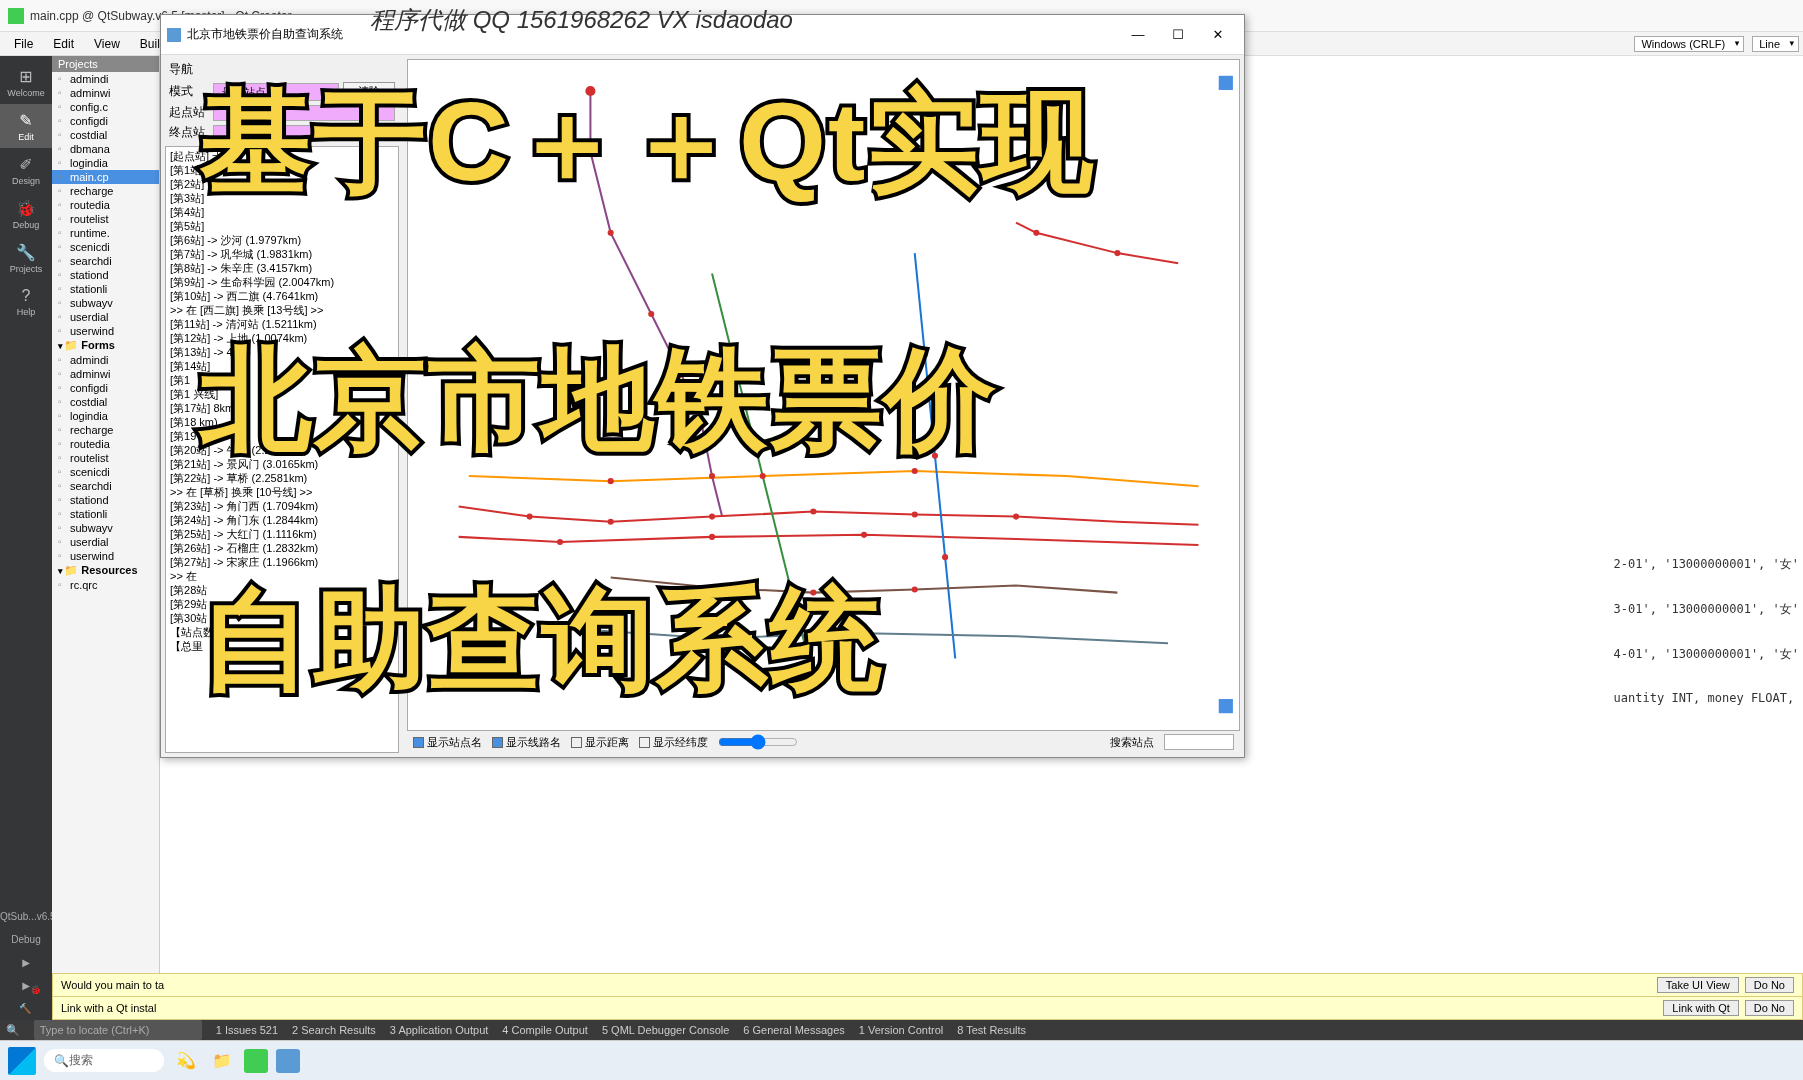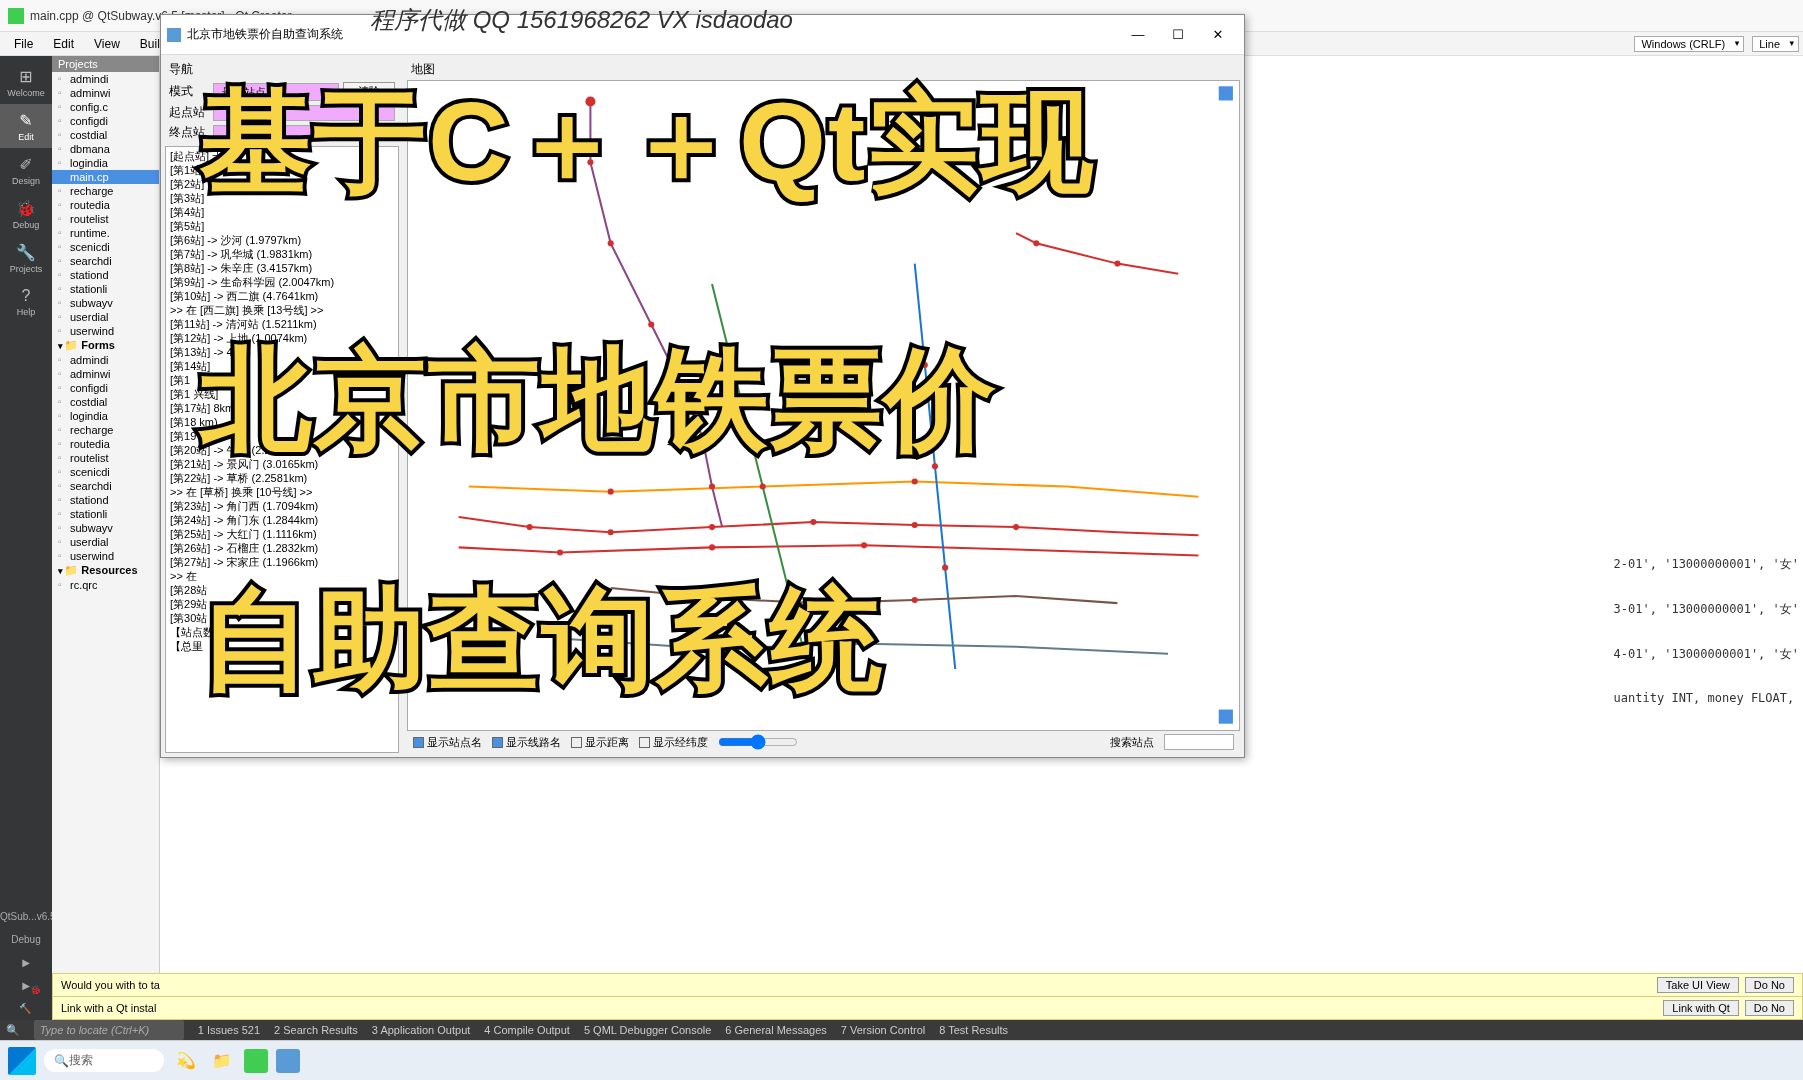--- a/index.html
+++ b/index.html
@@ -49,21 +49,21 @@
 .code-snippet { position: absolute; right: 4px; top: 500px; font-family: monospace; font-size: 12px; color: #333; white-space: pre; }
 
 
 .notice-bar { position: absolute; bottom: 60px; left: 52px; right: 0; background: #ffffcc; border: 1px solid #ddcc77; font-size: 11px; }
 .notice-row { display: flex; padding: 3px 8px; border-bottom: 1px solid #ddcc77; align-items: center; }
 .notice-row:last-child { border-bottom: none; }
 .notice-row .msg { flex: 1; }
 .notice-row .btn { border: 1px solid #999; background: #eee; padding: 1px 8px; margin-left: 6px; cursor: pointer; font-size: 11px; }
 
 .status-bar { position: absolute; bottom: 40px; left: 0; right: 0; height: 20px; background: #3a3a3b; color: #ccc; display: flex; align-items: center; font-size: 11px; padding: 0 6px; gap: 14px; }
-.status-bar .search-box { background: #555; padding: 4px 6px; border-radius: 2px; color: #aaa; width: 150px; font-style: italic; }
+.status-bar .search-box { background: #555; padding: 4px 6px; border-radius: 2px; color: #aaa; width: 168px; }
 .status-bar .tab { cursor: pointer; }
 
 
 .taskbar { position: absolute; bottom: 0; left: 0; right: 0; height: 40px; background: #e8eef5; display: flex; align-items: center; padding: 0 8px; gap: 8px; border-top: 1px solid #ccc; }
 .taskbar .start { width: 28px; height: 28px; background: linear-gradient(135deg,#0078d4 0%,#0078d4 50%,#00bcf2 50%); border-radius: 2px; }
 .taskbar .search { flex: 0 0 120px; display: flex; align-items: center; background: #fff; border-radius: 14px; padding: 3px 10px; font-size: 12px; color: #666; }
 .taskbar .task-icon { width: 28px; height: 28px; display: flex; align-items: center; justify-content: center; font-size: 16px; }
 
 
 .subway-dialog { position: absolute; top: 14px; left: 160px; width: 1085px; height: 744px; background: #f0f0f0; border: 1px solid #888; box-shadow: 2px 2px 8px rgba(0,0,0,0.3); z-index: 500; display: flex; flex-direction: column; }
@@ -285,21 +285,20 @@
           <div>&gt;&gt; 在</div>
           <div>[第28站</div>
           <div>[第29站</div>
           <div>[第30站</div>
           <div></div>
           <div>【站点数</div>
           <div>【总里</div>
         </div>
     </div>
     <div class="map-panel">
-      <div class="group-label">地图</div>
       <div class="map-canvas">
         <svg viewBox="0 0 820 640">
           <g stroke-width="2" fill="none">
             <polyline points="180,20 180,80 200,160 240,240 270,300 290,350 300,400 310,440" stroke="#8b4789"></polyline>
             <polyline points="50,430 120,440 200,445 300,440 400,435 500,438 600,440 700,445 780,448" stroke="#d32f2f"></polyline>
             <polyline points="50,460 150,465 300,460 450,458 600,462 780,468" stroke="#d32f2f"></polyline>
             <polyline points="60,400 200,405 350,400 500,395 650,400 780,410" stroke="#ff9800"></polyline>
             <polyline points="300,200 320,280 340,360 360,440 380,520 400,600" stroke="#388e3c"></polyline>
             <polyline points="500,180 510,280 520,380 530,480 540,580" stroke="#1976d2"></polyline>
             <polyline points="600,150 620,160 700,180 760,190" stroke="#d32f2f"></polyline>
@@ -368,41 +367,41 @@
     </div>
   </div>
 </div>
 
 <div class="overlay-text l1">基于C＋＋Qt实现</div>
 <div class="overlay-text l2">北京市地铁票价</div>
 <div class="overlay-text l3">自助查询系统</div>
 
 <div class="notice-bar">
   <div class="notice-row">
-    <span class="msg">Would you with to ta</span>
+    <span class="msg">Would you main to ta</span>
     <span class="btn">Take UI View</span>
     <span class="btn">Do No</span>
   </div>
   <div class="notice-row">
     <span class="msg">Link with a Qt instal</span>
     <span class="btn">Link with Qt</span>
     <span class="btn">Do No</span>
   </div>
 </div>
 
 <div class="status-bar">
   <span>🔍</span>
   <span class="search-box">Type to locate (Ctrl+K)</span>
   <span class="tab">1 Issues  521</span>
   <span class="tab">2 Search Results</span>
   <span class="tab">3 Application Output</span>
   <span class="tab">4 Compile Output</span>
   <span class="tab">5 QML Debugger Console</span>
   <span class="tab">6 General Messages</span>
-  <span class="tab">7 Version Control</span>
+  <span class="tab">1 Version Control</span>
   <span class="tab">8 Test Results</span>
 </div>
 
 <div class="taskbar">
   <div class="start"></div>
   <div class="search">🔍 <span>搜索</span></div>
   <div class="task-icon">💫</div>
   <div class="task-icon">📁</div>
   <div class="task-icon" style="background:#41cd52;width:24px;height:24px;border-radius:3px"></div>
   <div class="task-icon" style="background:#5b9bd5;width:24px;height:24px;border-radius:3px"></div>

